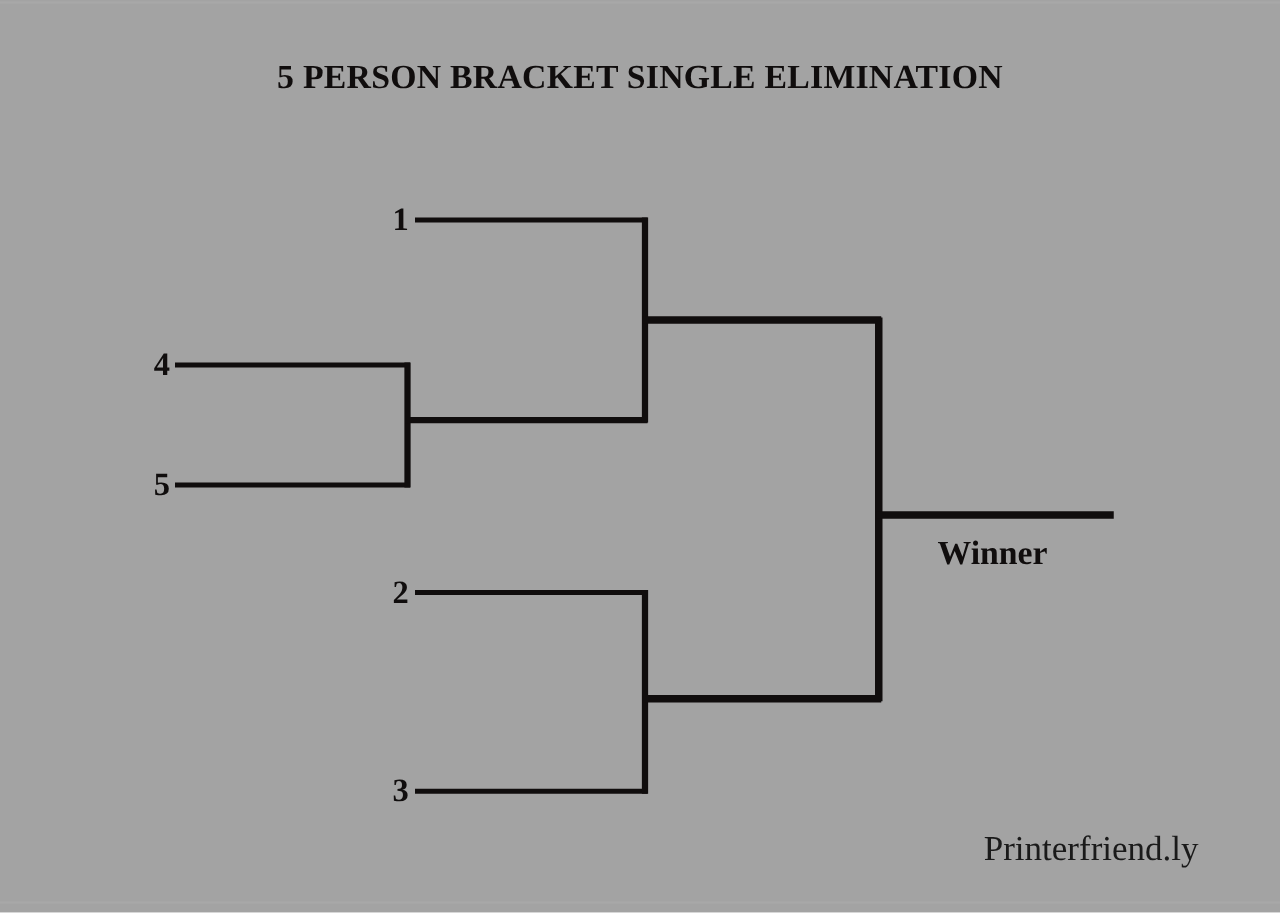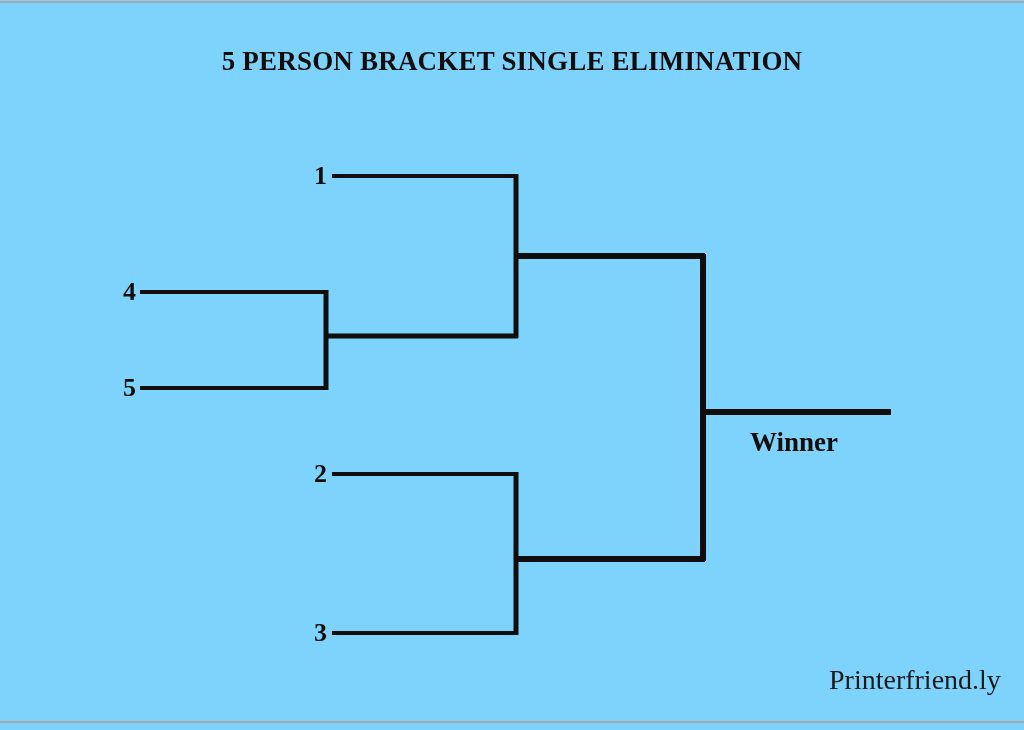--- a/index.html
+++ b/index.html
@@ -7,21 +7,21 @@
     padding: 0;
     background: #ffffff;
   }
   body {
     font-family: "Liberation Serif", "DejaVu Serif", serif;
   }
   #page {
     position: relative;
     width: 1024px;
     height: 730px;
-    background: #7dd3fc;
+    background: #a3a3a3;
     overflow: hidden;
   }
   .frame-line {
     position: absolute;
     left: 0;
     width: 1024px;
     height: 2px;
     background: #a8a8a8;
   }
   .frame-top { top: 1px; }
@@ -120,15 +120,15 @@
   <div class="seed-label" style="left: 112px; top: 279px; width: 24px;">4</div>
 
   <div class="seed-label" style="left: 112px; top: 375px; width: 24px;">5</div>
 
   <div class="seed-label" style="left: 303px; top: 461px; width: 24px;">2</div>
 
   <div class="seed-label" style="left: 303px; top: 620px; width: 24px;">3</div>
 
   <div id="winner-label" style="left: 750px; top: 427px;">Winner</div>
 
-  <div id="brand" style="left: 829px; top: 664px;">Printerfriend.ly</div>
+  <div id="brand" style="left: 787px; top: 664px;">Printerfriend.ly</div>
 
 </div>
 
 </body></html>

